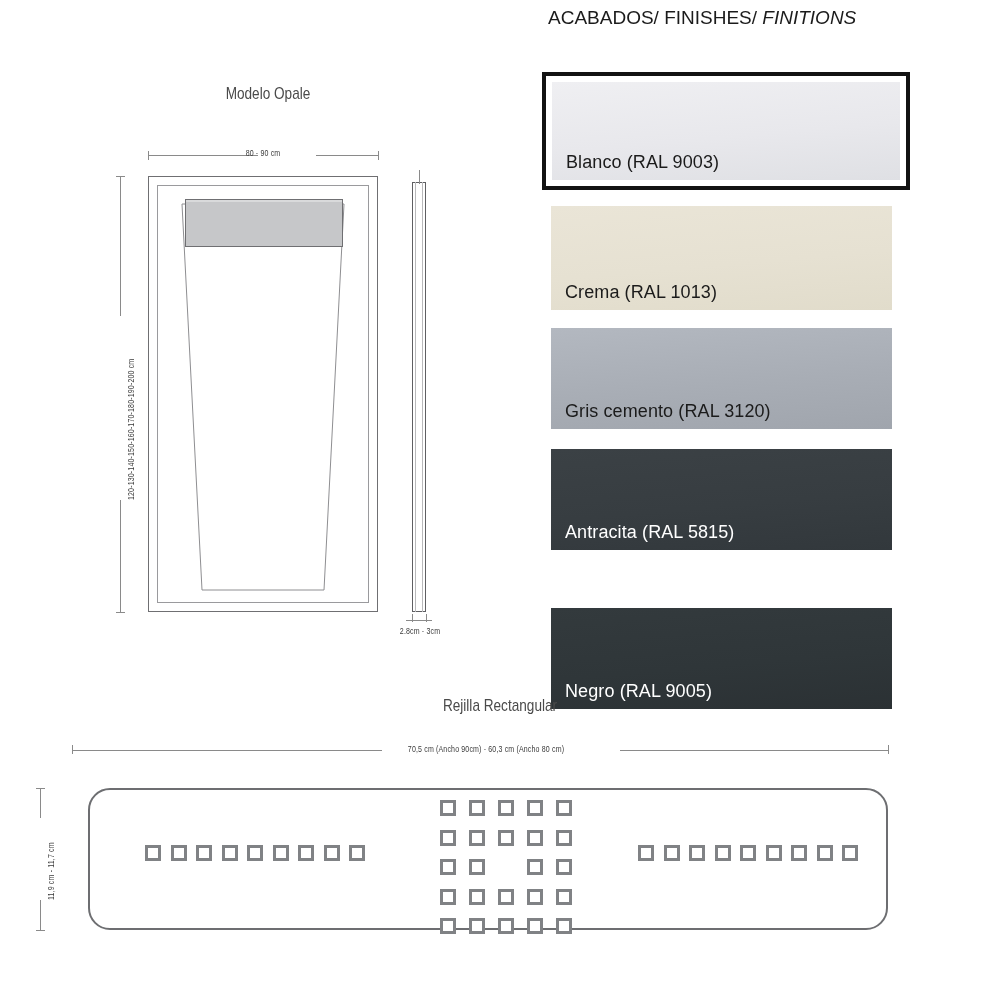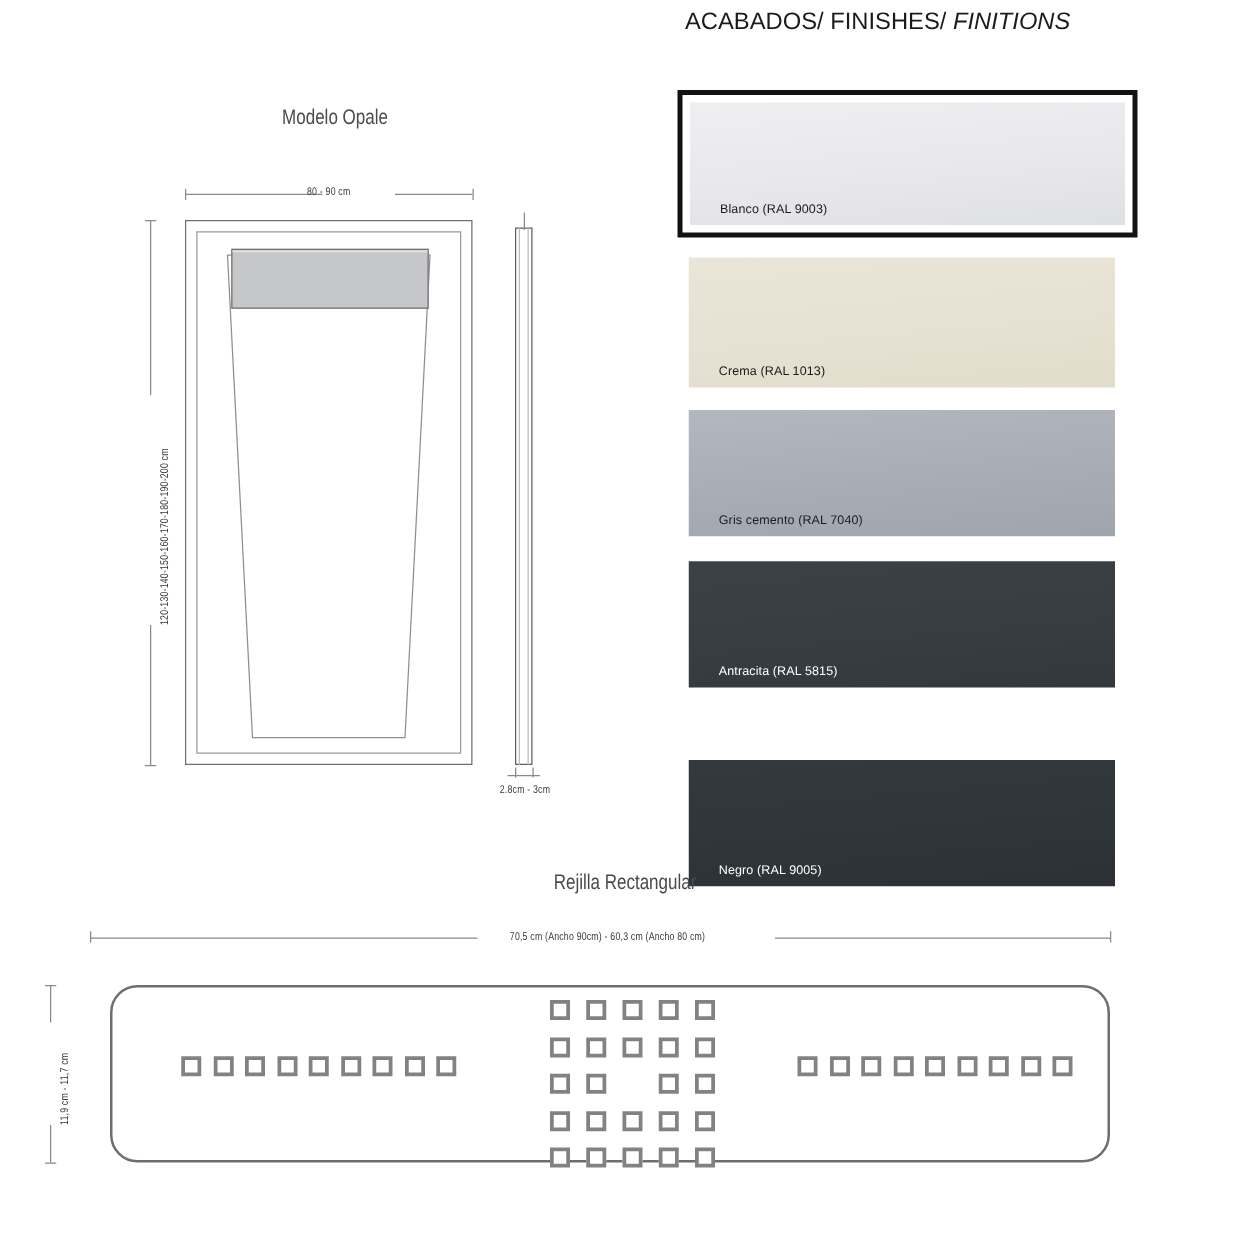--- a/index.html
+++ b/index.html
@@ -43,22 +43,22 @@
   .fh-en { font-weight: 400; }
   .fh-fr { font-style: italic; font-weight: 400; }
 
   
   .swatch-wrap { position: absolute; }
   .swatch {
     position: relative; width: 100%; height: 100%;
     overflow: hidden;
   }
   .swatch-label {
-    position: absolute; left: 24px; bottom: 7px;
-    font-size: 10px;
+    position: absolute; left: 14px; bottom: 7px;
+    font-size: 18px;
     font-family: "Liberation Sans", sans-serif;
     white-space: nowrap;
     letter-spacing: .1px;
   }
   .swatch.selected-frame {
     border: 4px solid #121212;
     padding: 6px;
     background: #ffffff;
   }
   .swatch.selected-frame .swatch-inner { width: 100%; height: 100%; position: relative; }
@@ -154,21 +154,21 @@
   </div>
 
   <div class="swatch-wrap" style="left:551px; top:206px; width:341px; height:104px;">
     <div class="swatch" id="sw1" style="background: linear-gradient(175deg, rgb(234, 229, 215) 0%, rgb(230, 225, 210) 55%, rgb(225, 220, 203) 100%);">
       <span class="swatch-label" style="color: rgb(27, 27, 27);">Crema (RAL 1013)</span>
     </div>
   </div>
 
   <div class="swatch-wrap" style="left:551px; top:328px; width:341px; height:101px;">
     <div class="swatch" id="sw2" style="background: linear-gradient(175deg, rgb(179, 184, 192) 0%, rgb(168, 173, 181) 55%, rgb(160, 165, 173) 100%);">
-      <span class="swatch-label" style="color: rgb(27, 27, 27);">Gris cemento (RAL 7040)</span>
+      <span class="swatch-label" style="color: rgb(27, 27, 27);">Gris cemento (RAL 3120)</span>
     </div>
   </div>
 
   <div class="swatch-wrap" style="left:551px; top:449px; width:341px; height:101px;">
     <div class="swatch" id="sw3" style="background: linear-gradient(175deg, rgb(59, 65, 69) 0%, rgb(55, 61, 65) 55%, rgb(50, 56, 60) 100%);">
       <span class="swatch-label" style="color: rgb(255, 255, 255);">Antracita (RAL 5815)</span>
     </div>
   </div>
 
   <div class="swatch-wrap" style="left:551px; top:572px; width:341px; height:101px;margin-top:36px;">

